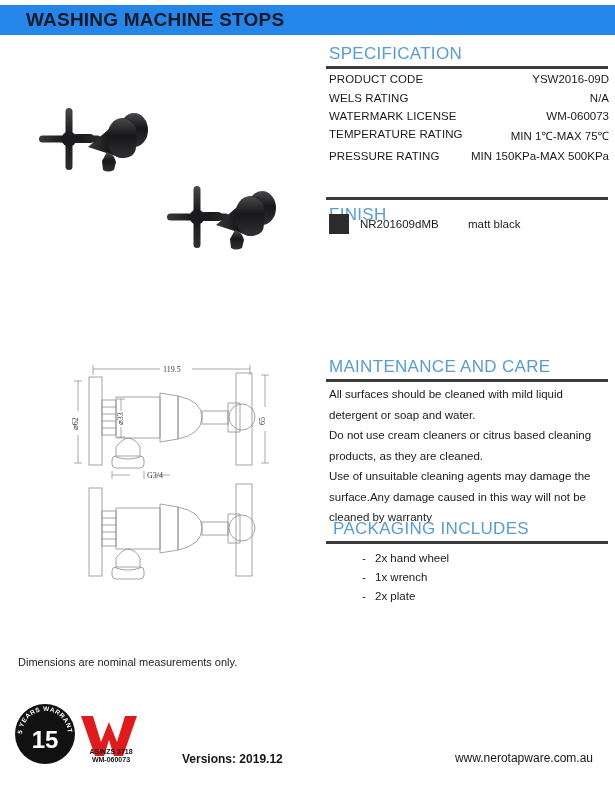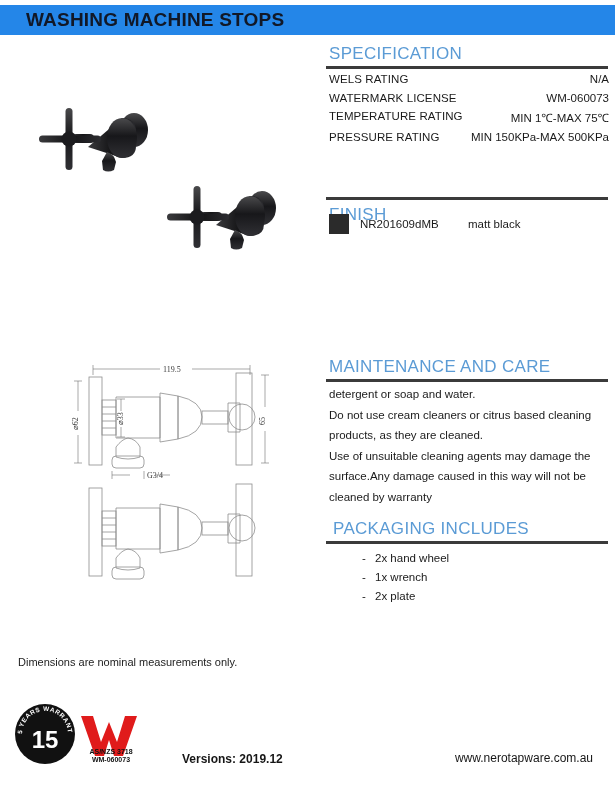--- a/index.html
+++ b/index.html
@@ -199,20 +199,24 @@
       <circle cx="59" cy="49" r="7.5" fill="#1b1b1e"></circle>
     </g>
   </g>
 </svg>
 
 <div class="sec-head" id="spec-head" style="color: rgb(91, 155, 213);">SPECIFICATION</div>
 <div class="sec-rule" id="spec-rule"></div>
 
 <table class="spec-table">
   <tbody>
+    <tr>
+      <td class="k">PRODUCT CODE</td>
+      <td class="v">YSW2016-09D</td>
+    </tr>
     <tr>
       <td class="k">WELS RATING</td>
       <td class="v">N/A</td>
     </tr>
     <tr>
       <td class="k">WATERMARK LICENSE</td>
       <td class="v">WM-060073</td>
     </tr>
     <tr>
       <td class="k">TEMPERATURE RATING</td>
@@ -314,20 +318,21 @@
     <rect x="142" y="42" width="26" height="13"></rect>
     <path d="M168,34 L180,34 L180,63 L168,63 Z"></path>
     <circle cx="182" cy="48" r="13"></circle>
     <rect x="176" y="4" width="16" height="92"></rect>
   </g>
 </svg>
 
 <div class="sec-head" id="maint-head" style="color: rgb(91, 155, 213);">MAINTENANCE AND CARE</div>
 <div class="sec-rule" id="maint-rule"></div>
 <div class="maint-body">
+  <p>All surfaces should be cleaned with mild liquid</p>
   <p>detergent or soap and water.</p>
   <p>Do not use cream cleaners or citrus based cleaning</p>
   <p>products, as they are cleaned.</p>
   <p>Use of unsuitable cleaning agents may damage the</p>
   <p>surface.Any damage caused in this way will not be</p>
   <p>cleaned by warranty</p>
 </div>
 
 <div class="sec-head" id="pack-head" style="color: rgb(91, 155, 213);">PACKAGING INCLUDES</div>
 <div class="sec-rule" id="pack-rule"></div>

